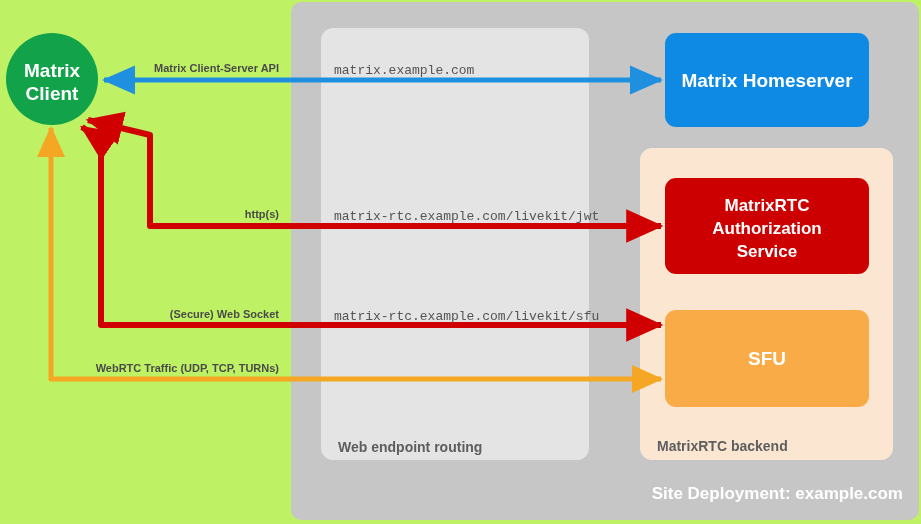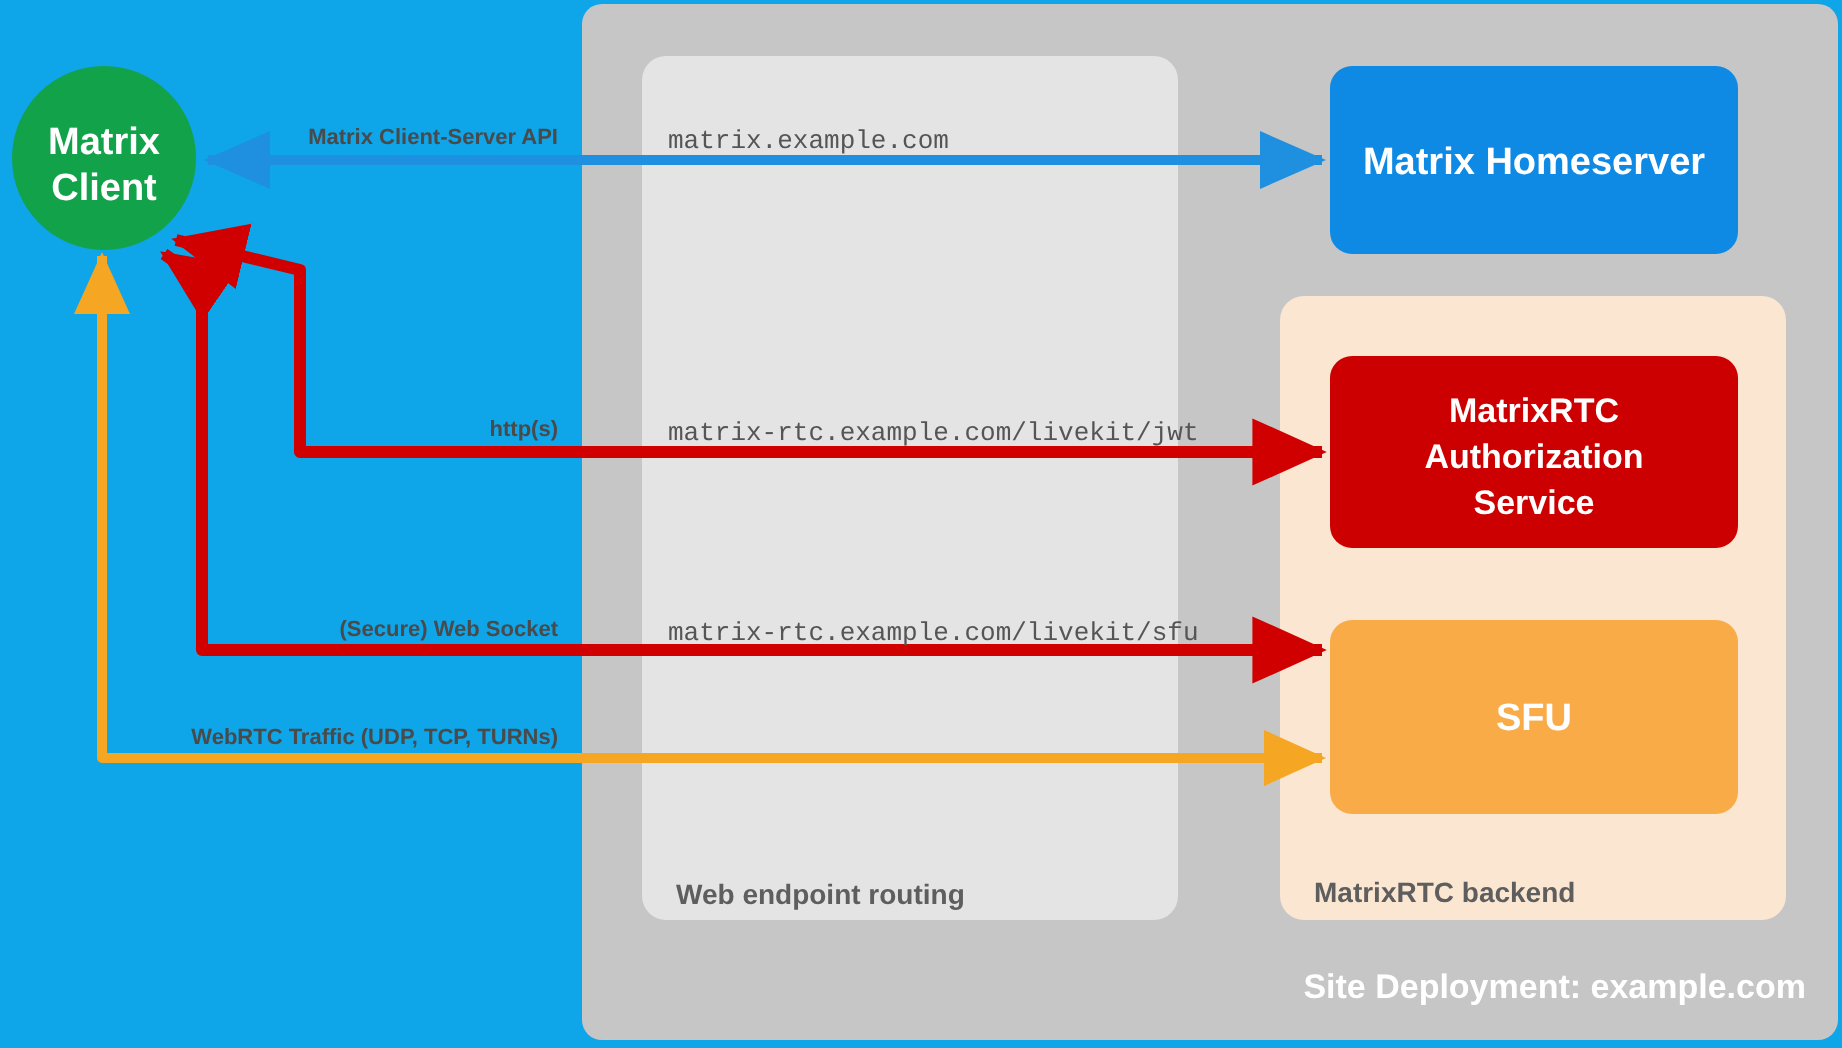--- a/index.html
+++ b/index.html
@@ -4,21 +4,21 @@
 <style>
   html, body {
     margin: 0;
     padding: 0;
     background: #000000;
   }
   #diagram-root {
     position: relative;
     width: 921px;
     height: 524px;
-    background: #0ea5e9;
+    background: #bef264;
     overflow: hidden;
     font-family: "Liberation Sans", sans-serif;
   }
   svg.layer {
     position: absolute;
     top: 0;
     left: 0;
     width: 921px;
     height: 524px;
   }

